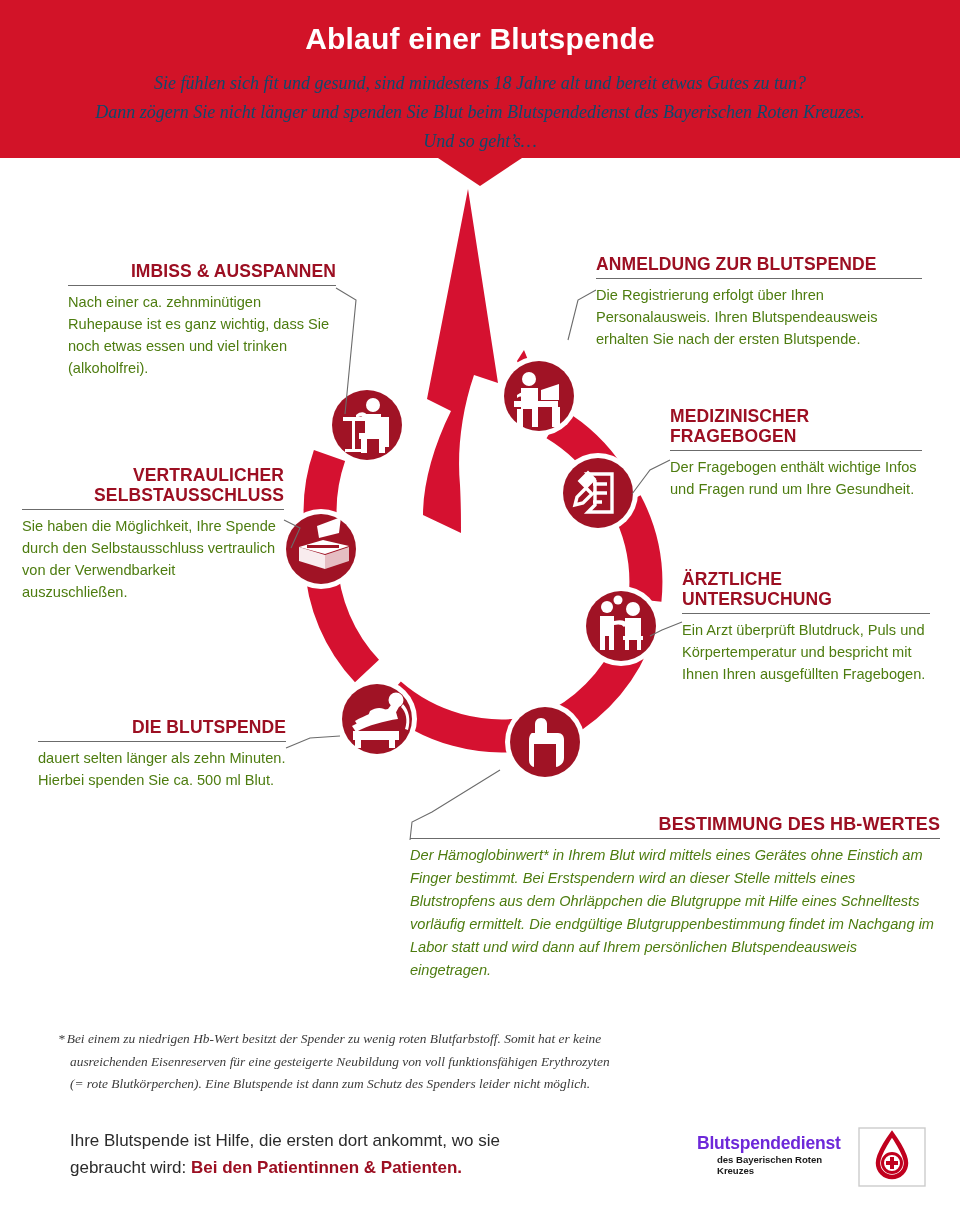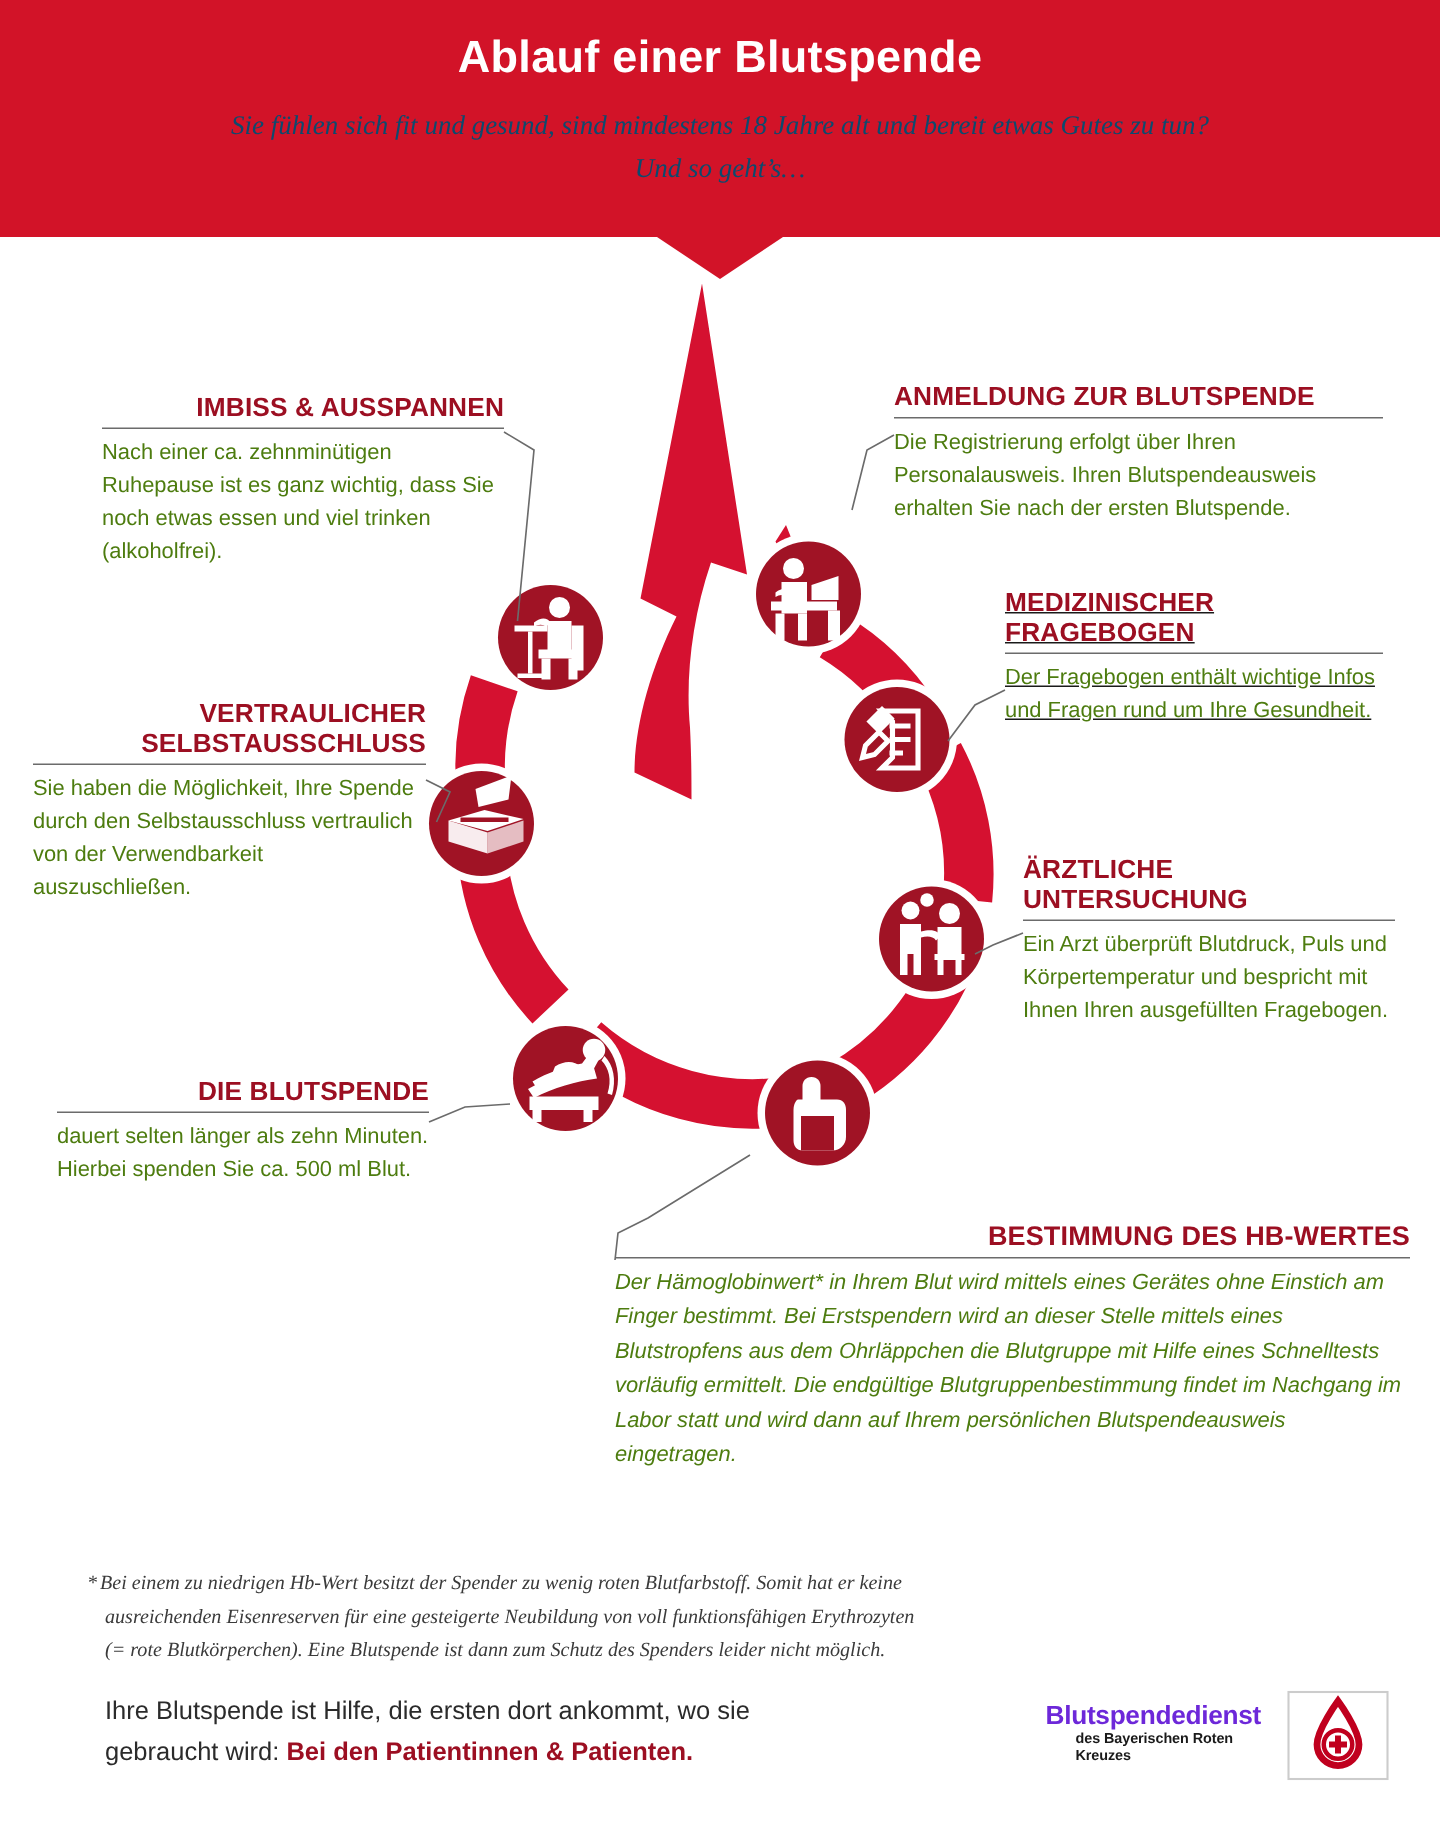--- a/index.html
+++ b/index.html
@@ -74,42 +74,41 @@
     line-height: 1.52;
     color: #4d7c0f;
   }
   .callout.right h3, .callout.right p { text-align: left; }
 
   
   #callout-imbiss    { left: 68px;  top: 262px; width: 268px; }
   #callout-selbst    { left: 22px;  top: 466px; width: 262px; }
   #callout-spende    { left: 38px;  top: 718px; width: 248px; }
   #callout-anmeldung { left: 596px; top: 255px; width: 326px; }
-  #callout-frage     { left: 670px; top: 392px; width: 252px; text-decoration: underline; }
+  #callout-frage     { left: 670px; top: 407px; width: 252px; }
   #callout-aerzt     { left: 682px; top: 570px; width: 248px; }
   #callout-hb        { left: 410px; top: 814px; width: 530px; }
 
   #callout-hb h3 { font-size: 18px; }
   #callout-hb p  { font-size: 14.6px; line-height: 1.58; font-style: italic; }
 
   
   #connectors {
     position: absolute; left:0; top:0; width:960px; height:1226px;
     pointer-events: none;
   }
 
   
   #footnote {
     position: absolute; left: 58px; top: 1028px; width: 700px;
     font-family: "Liberation Serif", serif;
     font-style: italic;
     font-size: 13.4px;
     line-height: 1.68;
     color: #3a3a3a;
-    margin-top: 16px;
   }
   #footnote .star { margin-right: 2px; }
   #footnote p { margin:0; text-indent: 0; }
   #footnote p.ind { padding-left: 12px; }
 
   
   #closing {
     position: absolute; left: 70px; top: 1128px; width: 600px;
     font-size: 17px;
     line-height: 1.58;
@@ -136,20 +135,21 @@
 <body>
 
 <div id="header-band">
   <svg class="bandsvg" width="960" height="190" viewBox="0 0 960 190">
     <path d="M0,0 H960 V158 H522 L480,186 L438,158 H0 Z" fill="#d21328"></path>
   </svg>
   <div class="header-inner">
     <h1 id="header-title">Ablauf einer Blutspende</h1>
     <div id="header-subtitle">
       <div>Sie fühlen sich fit und gesund, sind mindestens 18 Jahre alt und bereit etwas Gutes zu tun?</div>
+      <div>Dann zögern Sie nicht länger und spenden Sie Blut beim Blutspendedienst des Bayerischen Roten Kreuzes.</div>
       <div>Und so geht’s…</div>
     </div>
   </div>
 </div>
 
 <div id="cycle-diagram">
   <svg width="470" height="660" viewBox="0 0 470 660">
     <defs>
 
       <mask id="ringmask">

